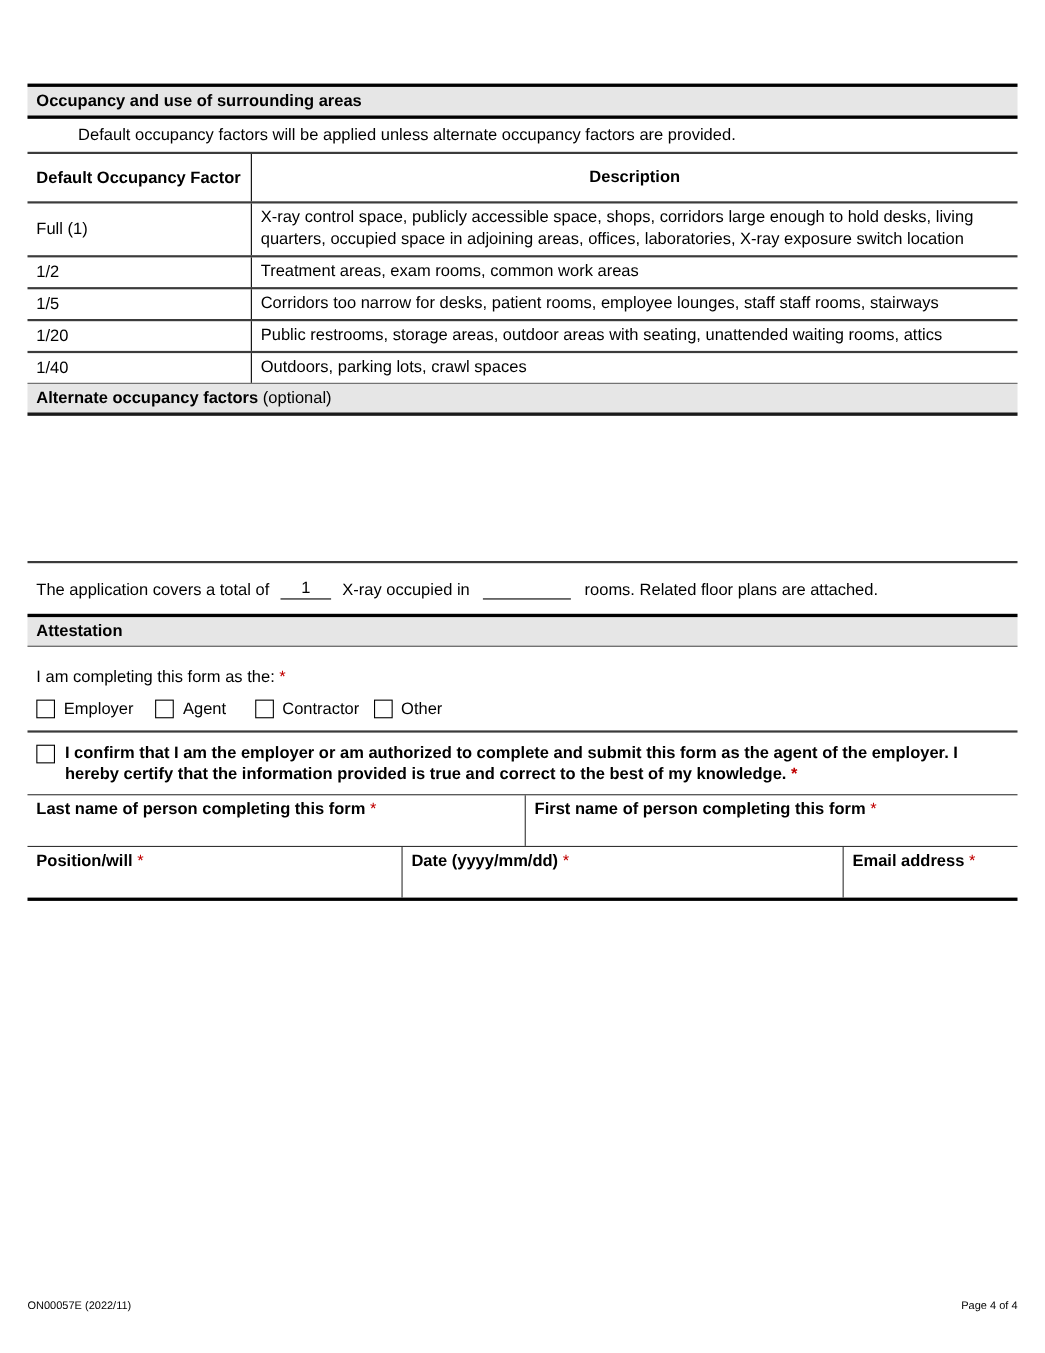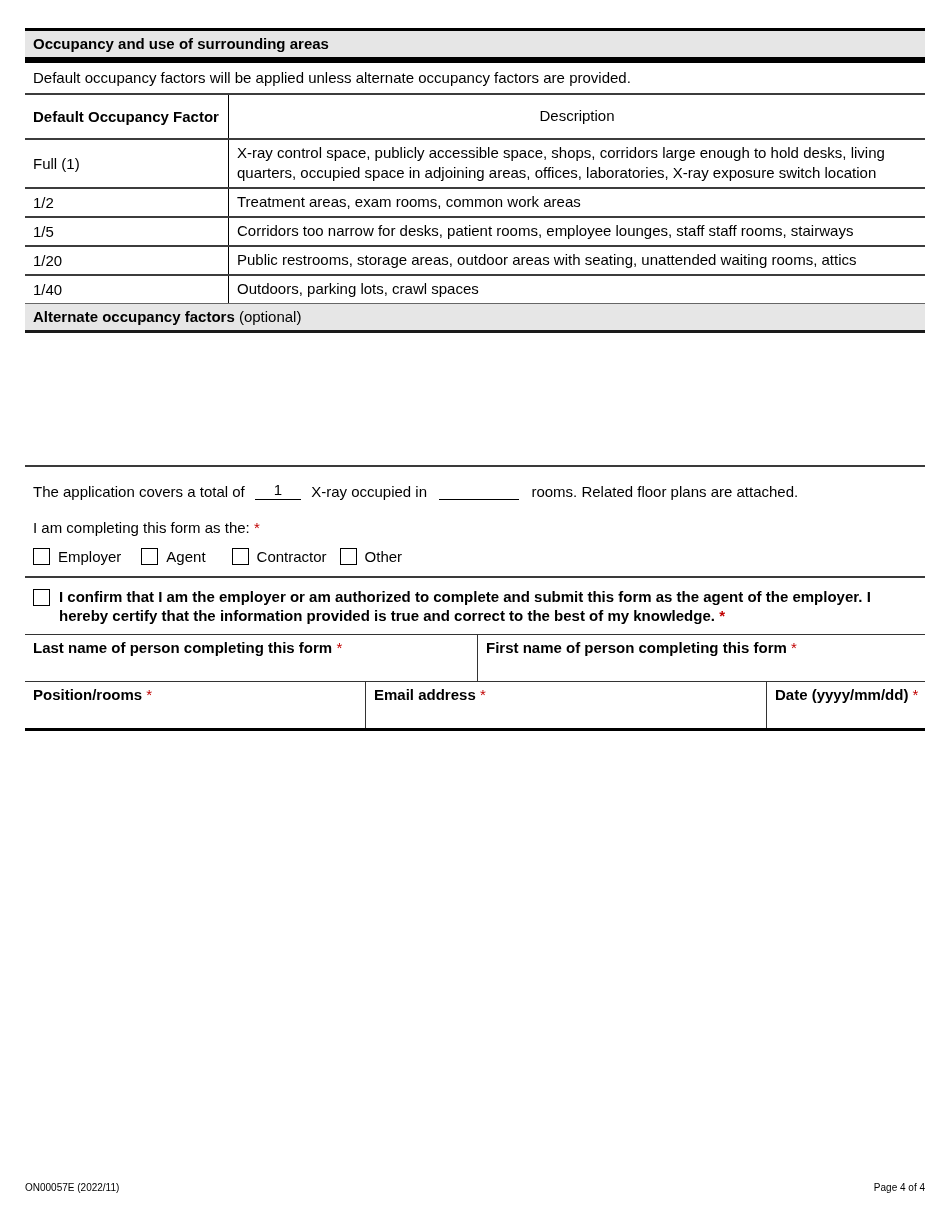--- a/index.html
+++ b/index.html
@@ -23,26 +23,26 @@
     width: 900px;
   }
   
   .band {
     background: #e6e6e6;
     font-weight: bold;
     font-size: 15px;
     padding: 4px 8px 4px 8px;
     line-height: 18px;
   }
-  .band-top    { border-top: 3px solid #000; border-bottom: 6px solid #000000; }
+  .band-top    { border-top: 3px solid #000; border-bottom: 3px solid #000000; margin-top: 48px; }
   .band-alt    { border-top: 1px solid #666; border-bottom: 3px solid #1a1a1a; }
   .band-attest { border-top: 3px solid #000; border-bottom: 1px solid #555; }
   .band .opt { font-weight: normal; }
 
-  .intro { padding: 6px 8px 7px 8px; }
+  .intro { padding: 6px 8px 7px 8px; margin-left: 38px; }
 
   
   .occ-table { border-top: 2px solid #3c3c3c; }
   .occ-row {
     display: grid;
     grid-template-columns: 203px 1fr;
     border-bottom: 2px solid #3c3c3c;
   }
   .occ-row:last-child { border-bottom: none; }
   .occ-cell-factor {
@@ -50,21 +50,21 @@
     display: flex;
     align-items: center;
   }
   .occ-cell-desc {
     border-left: 1px solid #000;
     padding: 3px 8px 4px 8px;
     line-height: 20px;
   }
   .occ-header .occ-cell-factor { font-weight: bold; min-height: 43px; }
   .occ-header .occ-cell-desc {
-    font-weight: normal;
+    font-weight: bold;
     display: flex; align-items: center; justify-content: center;
     text-align: center;
   }
   .occ-row-tall  .occ-cell-desc { min-height: 43px; }
   .occ-row-short .occ-cell-desc { min-height: 27px; }
 
   .alt-spacer { height: 132px; }
 
   .rule-thin { border-top: 2px solid #3a3a3a; }
 
@@ -74,21 +74,21 @@
     display: inline-block;
     border-bottom: 1.5px solid #000;
     text-align: center;
     vertical-align: bottom;
     line-height: 18px;
   }
   .blank-sources { width: 46px; margin: 0 6px; }
   .blank-rooms   { width: 80px; margin: 0 8px; }
 
   
-  .attest-q { padding: 6px 8px 4px 8px; }
+  .attest-q { padding: 19px 8px 4px 8px; }
   .req { color: #c00000; }
 
   .roles-row {
     display: flex;
     align-items: center;
     padding: 8px 8px 11px 8px;
     border-bottom: 2px solid #3a3a3a;
   }
   .checkbox {
     display: inline-block;
@@ -190,20 +190,23 @@
     <div class="rule-thin"></div>
 
     <div class="app-line">
       <span>The application covers a total of</span>
       <span class="blank blank-sources">1</span>
       <span>X-ray occupied in</span>
       <span class="blank blank-rooms"></span>
       <span>rooms. Related floor plans are attached.</span>
     </div>
 
+    <div class="band band-attest">
+      <span>Attestation</span>
+    </div>
 
     <div class="attest-q">
       <span>I am completing this form as the:</span>
       <span class="req">*</span>
     </div>
 
     <div class="roles-row">
       <span class="role-item role-0">
         <span class="checkbox"></span>
         <span>Employer</span>
@@ -233,29 +236,29 @@
         <span class="req">*</span>
       </div>
       <div class="field-cell">
         <span class="field-label">First name of person completing this form</span>
         <span class="req">*</span>
       </div>
     </div>
 
     <div class="fields-row-b">
       <div class="field-cell">
-        <span class="field-label">Position/rooms</span>
+        <span class="field-label">Position/will</span>
+        <span class="req">*</span>
+      </div>
+      <div class="field-cell">
+        <span class="field-label">Date (yyyy/mm/dd)</span>
         <span class="req">*</span>
       </div>
       <div class="field-cell">
         <span class="field-label">Email address</span>
-        <span class="req">*</span>
-      </div>
-      <div class="field-cell">
-        <span class="field-label">Date (yyyy/mm/dd)</span>
         <span class="req">*</span>
       </div>
     </div>
 
   </div>
 
   <div class="footer">
     <span>ON00057E (2022/11)</span>
     <span>Page 4 of 4</span>
   </div>

